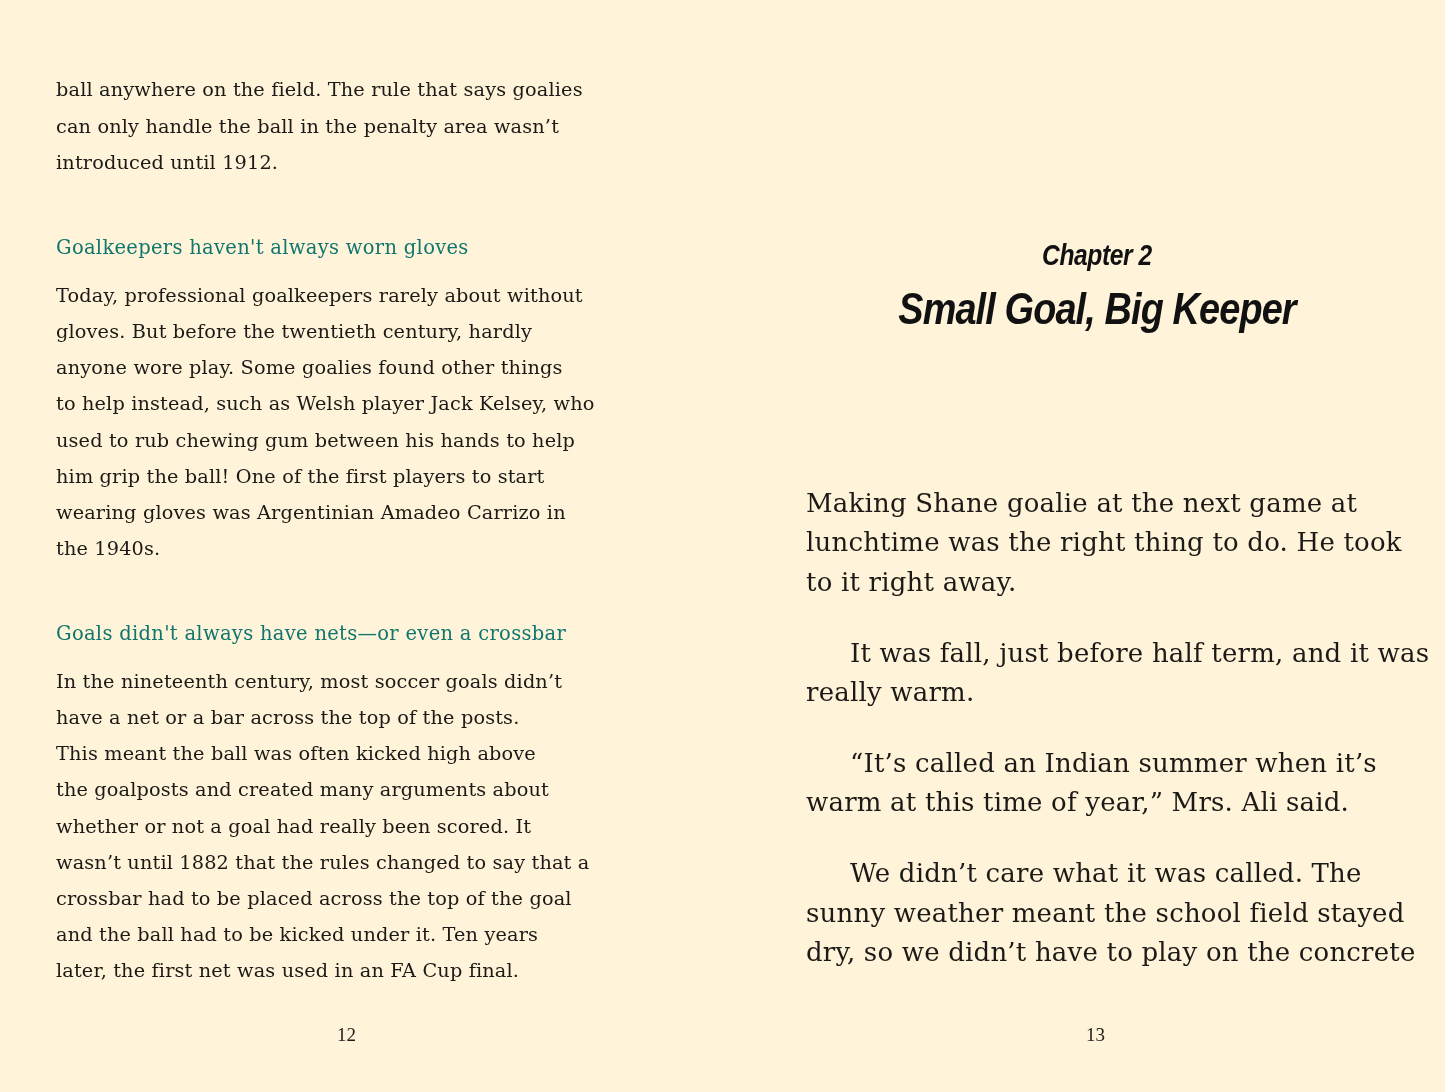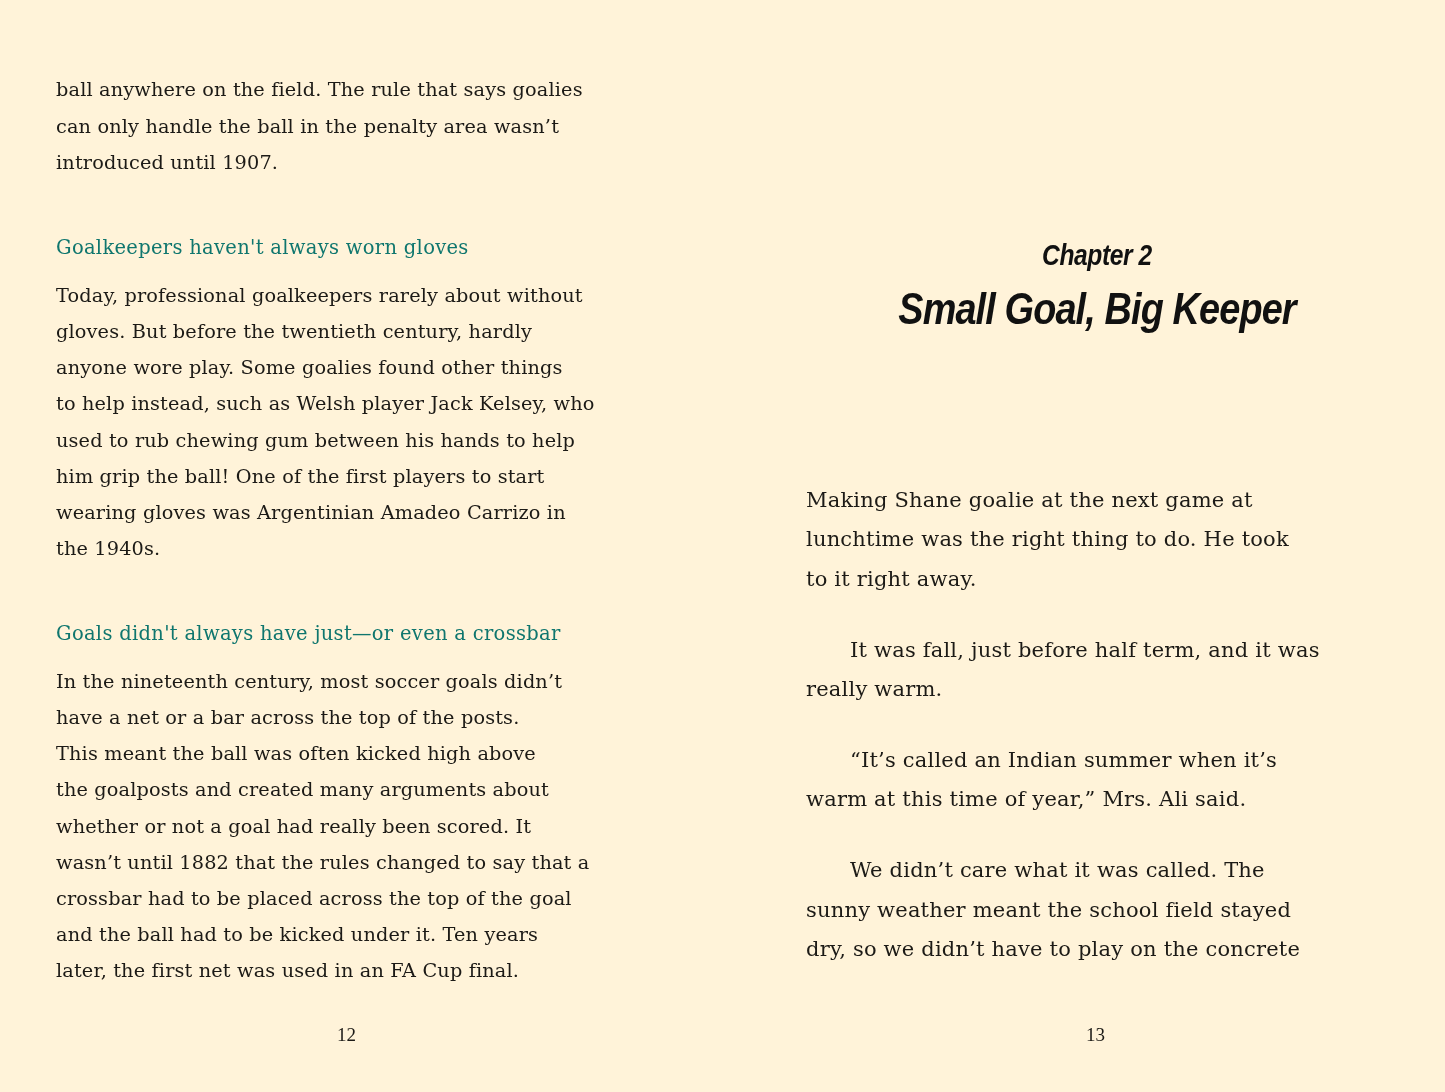--- a/index.html
+++ b/index.html
@@ -29,21 +29,21 @@
     .line {
       position: absolute;
       white-space: nowrap;
       font-family: "DejaVu Serif", serif;
       font-size: 19.5px;
       letter-spacing: 0.15px;
       line-height: 1;
       color: #1c1a16;
     }
     .left-line { left: 56px; font-size: 19.3px; }
-    .right-line { left: 84px; font-size: 21px; letter-spacing: 0.2px; text-align: center; }
+    .right-line { left: 84px; font-size: 26px; letter-spacing: 0.2px; text-align: center; }
     .indent { left: 128px; }
 
     .subhead {
       position: absolute;
       left: 56px;
       white-space: nowrap;
       font-family: "DejaVu Serif", serif;
       font-size: 19.5px;
       letter-spacing: 0.3px;
       line-height: 1;
@@ -91,37 +91,37 @@
   </style>
 </head>
 <body>
 
 <div class="spread">
 
   <div class="page page-left">
     <div>
       <div class="line left-line" style="top:80px">ball anywhere on the field.  The rule that says goalies</div>
       <div class="line left-line" style="top:117px">can only handle the ball in the penalty area wasn’t</div>
-      <div class="line left-line" style="top:153px">introduced until 1907.</div>
+      <div class="line left-line" style="top:153px">introduced until 1912.</div>
     </div>
 
     <div>
       <div class="subhead" style="top:238px">Goalkeepers haven't always worn gloves</div>
       <div class="line left-line" style="top:286px">Today, professional goalkeepers rarely about without</div>
       <div class="line left-line" style="top:322px">gloves.  But before the twentieth century, hardly</div>
       <div class="line left-line" style="top:358px">anyone wore play.  Some goalies found other things</div>
       <div class="line left-line" style="top:394px">to help instead, such as Welsh player Jack Kelsey, who</div>
       <div class="line left-line" style="top:431px">used to rub chewing gum between his hands to help</div>
       <div class="line left-line" style="top:467px">him grip the ball!  One of the first players to start</div>
       <div class="line left-line" style="top:503px">wearing gloves was Argentinian Amadeo Carrizo in</div>
       <div class="line left-line" style="top:539px">the 1940s.</div>
     </div>
 
     <div>
-      <div class="subhead" style="top:624px">Goals didn't always have just—or even a crossbar</div>
+      <div class="subhead" style="top:624px">Goals didn't always have nets—or even a crossbar</div>
       <div class="line left-line" style="top:672px">In the nineteenth century, most soccer goals didn’t</div>
       <div class="line left-line" style="top:708px">have a net or a bar across the top of the posts.</div>
       <div class="line left-line" style="top:744px">This meant the ball was often kicked high above</div>
       <div class="line left-line" style="top:780px">the goalposts and created many arguments about</div>
       <div class="line left-line" style="top:817px">whether or not a goal had really been scored.  It</div>
       <div class="line left-line" style="top:853px">wasn’t until 1882 that the rules changed to say that a</div>
       <div class="line left-line" style="top:889px">crossbar had to be placed across the top of the goal</div>
       <div class="line left-line" style="top:925px">and the ball had to be kicked under it.  Ten years</div>
       <div class="line left-line" style="top:961px">later, the first net was used in an FA Cup final.</div>
     </div>

